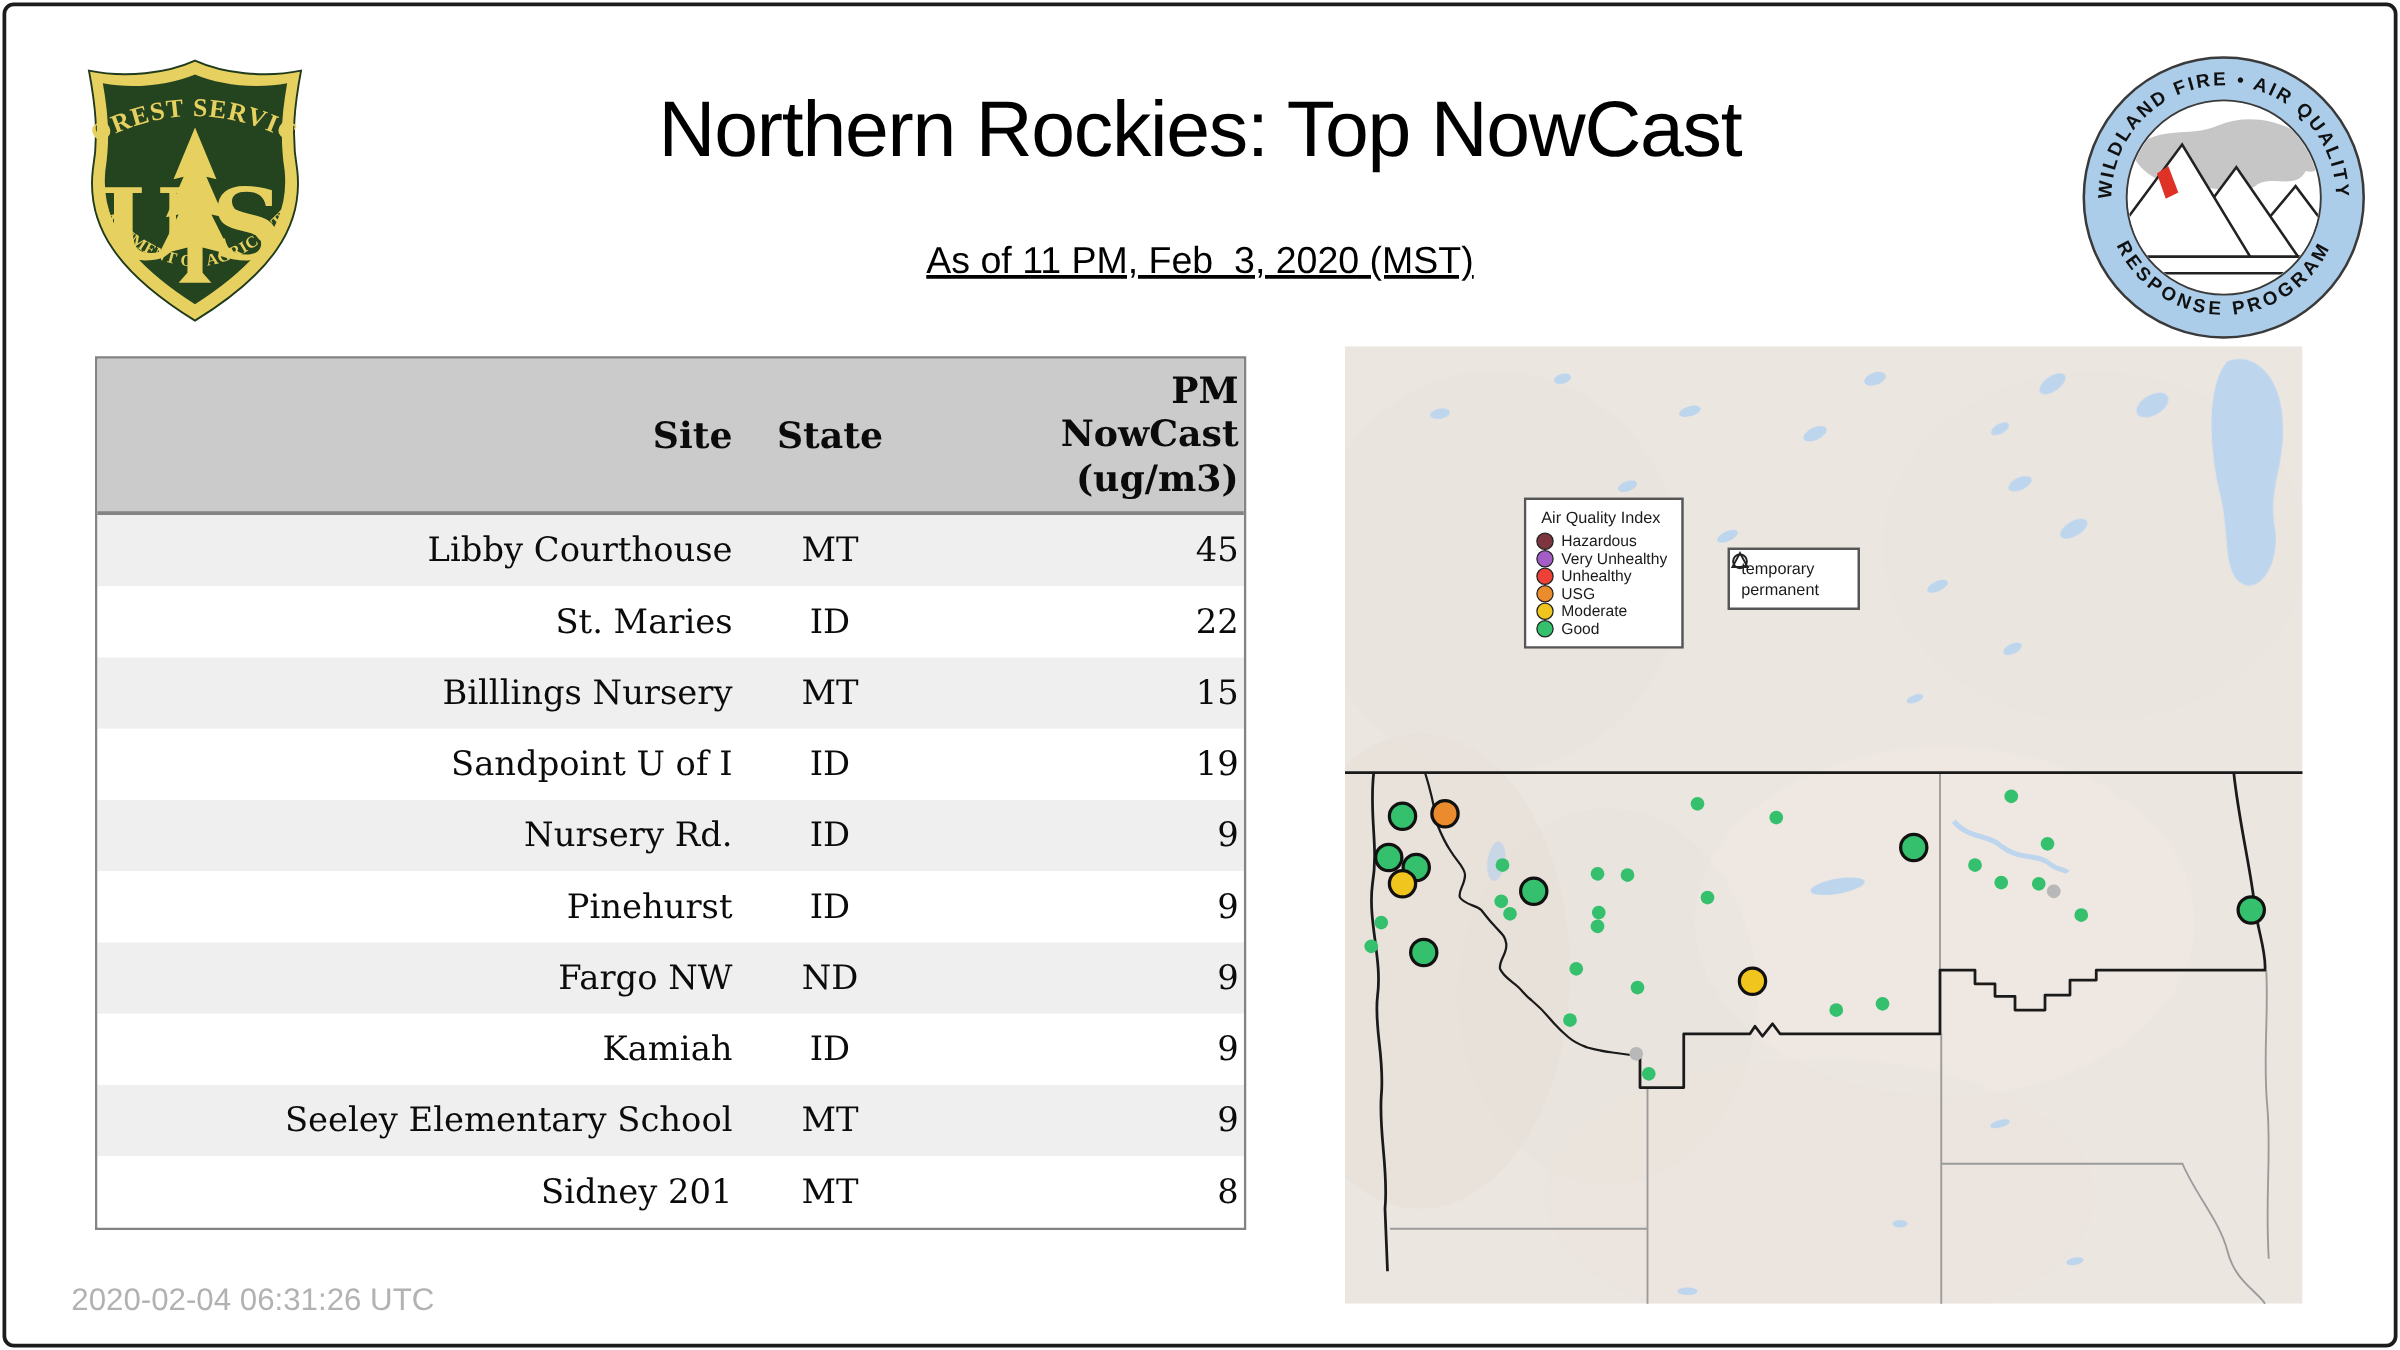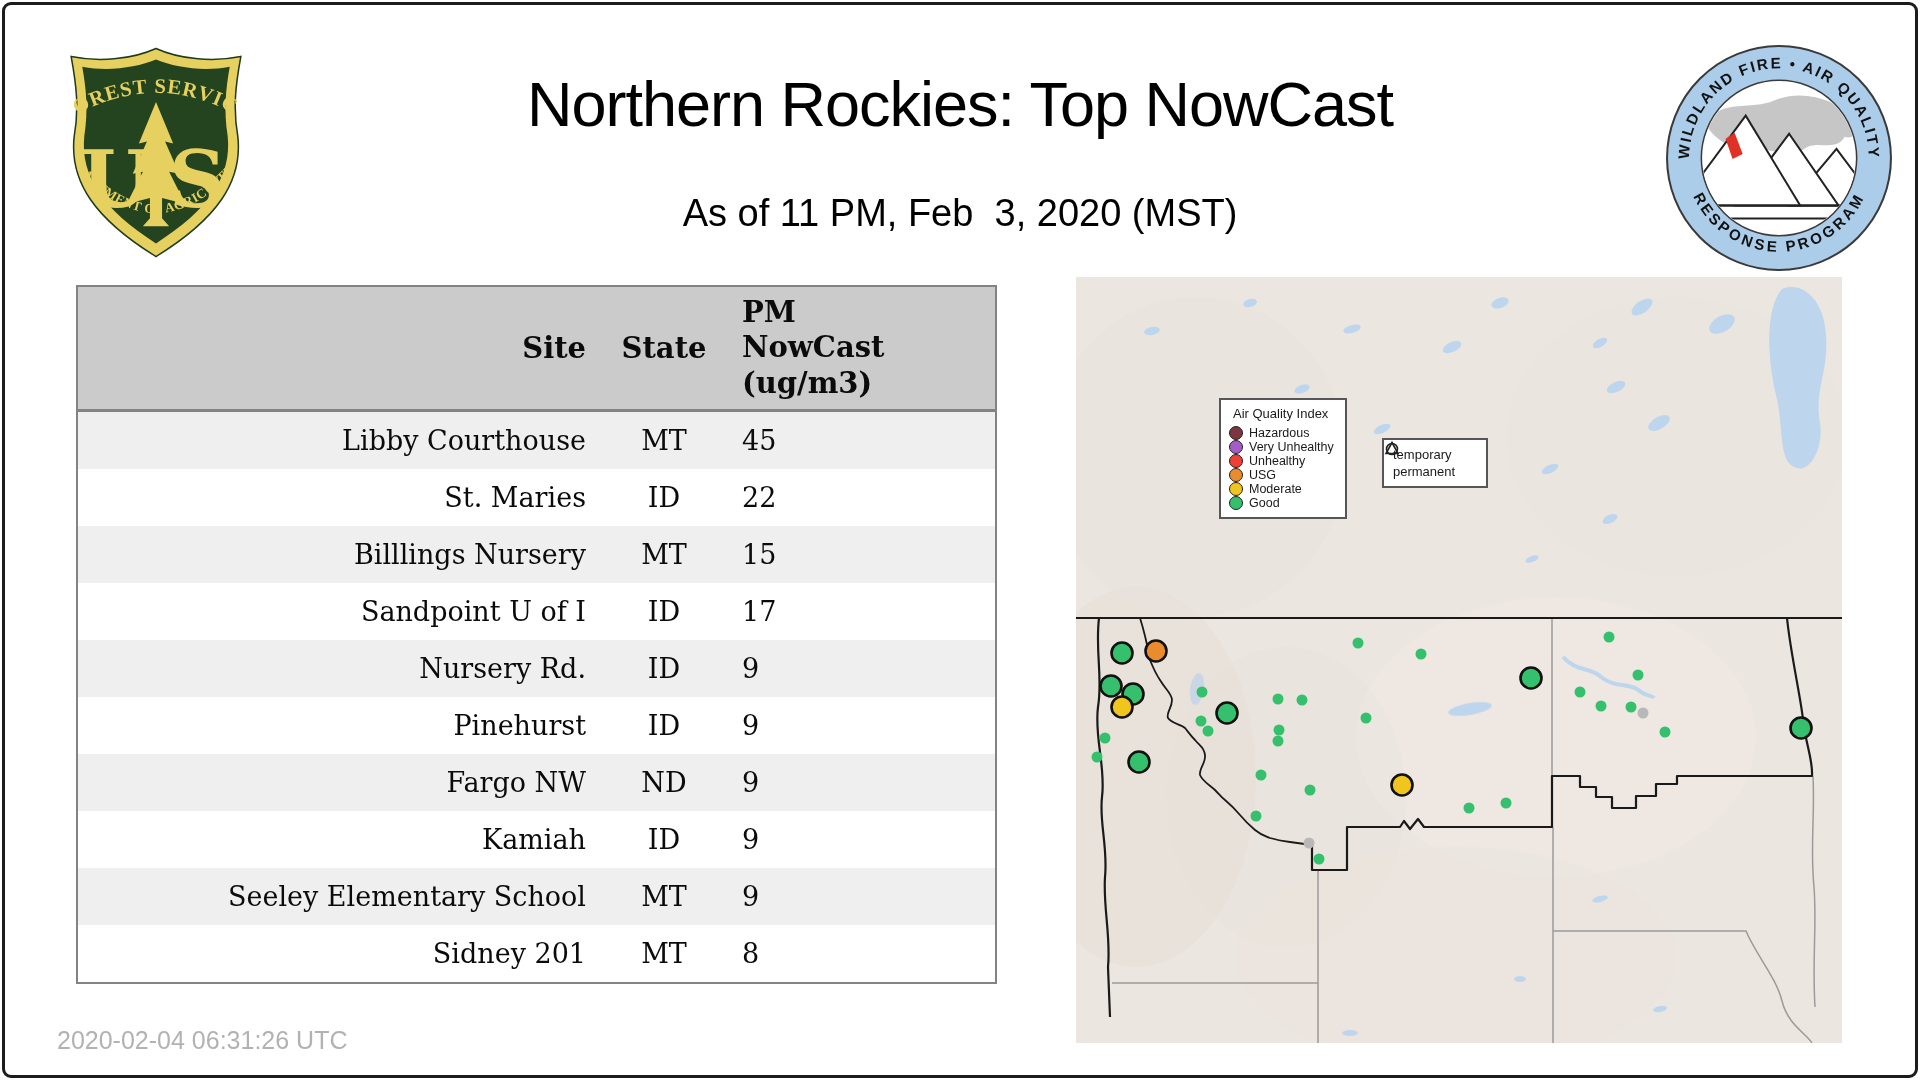--- a/index.html
+++ b/index.html
@@ -3,35 +3,35 @@
 <meta charset="utf-8">
 <style>
   html,body{margin:0;padding:0;background:#ffffff;}
   .slide{position:relative;width:1920px;height:1080px;background:#ffffff;overflow:hidden;
          font-family:"Liberation Sans",sans-serif;}
   .frame{position:absolute;inset:2px;border:3px solid #1c1c1c;border-radius:9px;pointer-events:none;}
 
   .title{position:absolute;left:0;right:0;top:68px;text-align:center;
          font-size:63px;color:#000;letter-spacing:-1px;}
   .subtitle{position:absolute;left:0;right:0;top:192px;text-align:center;
-            font-size:38px;color:#000;white-space:pre;}
+            font-size:30px;color:#000;white-space:pre;text-decoration:underline;}
   .footer{position:absolute;left:57px;top:1026px;font-size:25px;color:#b2b2b2;}
 
   .fs-logo{position:absolute;left:55px;top:44px;}
   .wf-logo{position:absolute;left:1663px;top:42px;}
 
   
   .nc-table{position:absolute;left:76px;top:285px;width:917px;
             border:2px solid #838383;background:#fff;
             font-family:"DejaVu Serif","Liberation Serif",serif;color:#0b0b0b;}
   .nc-head{display:flex;height:122px;background:#cbcbcb;border-bottom:3px solid #838383;
            align-items:center;font-weight:bold;font-size:29px;}
   .c-site{width:508px;text-align:right;}
   .c-state{width:156px;text-align:center;}
-  .c-val{width:249px;text-align:left;}
+  .c-val{width:249px;text-align:right;}
   .c-val span{display:block;line-height:1.22;}
   .nc-row{display:flex;height:57px;align-items:center;font-size:27px;background:#ffffff;}
   .nc-body .nc-row:nth-child(odd){background:#efefef;}
 
   
   .map-wrap{position:absolute;left:1076px;top:277px;width:766px;height:876px;}
   .map-wrap svg{position:absolute;left:0;top:0;}
   .aqi-legend{position:absolute;left:143px;top:121px;width:128px;background:#fff;
               border:2px solid #565656;padding:5px 6px 7px 8px;box-sizing:border-box;
               font-size:12.5px;color:#1a1a1a;}
@@ -124,21 +124,21 @@
        <div class="c-val">22</div>
      </div>
         <div class="nc-row">
        <div class="c-site">Billlings Nursery</div>
        <div class="c-state">MT</div>
        <div class="c-val">15</div>
      </div>
         <div class="nc-row">
        <div class="c-site">Sandpoint U of I</div>
        <div class="c-state">ID</div>
-       <div class="c-val">17</div>
+       <div class="c-val">19</div>
      </div>
         <div class="nc-row">
        <div class="c-site">Nursery Rd.</div>
        <div class="c-state">ID</div>
        <div class="c-val">9</div>
      </div>
         <div class="nc-row">
        <div class="c-site">Pinehurst</div>
        <div class="c-state">ID</div>
        <div class="c-val">9</div>

